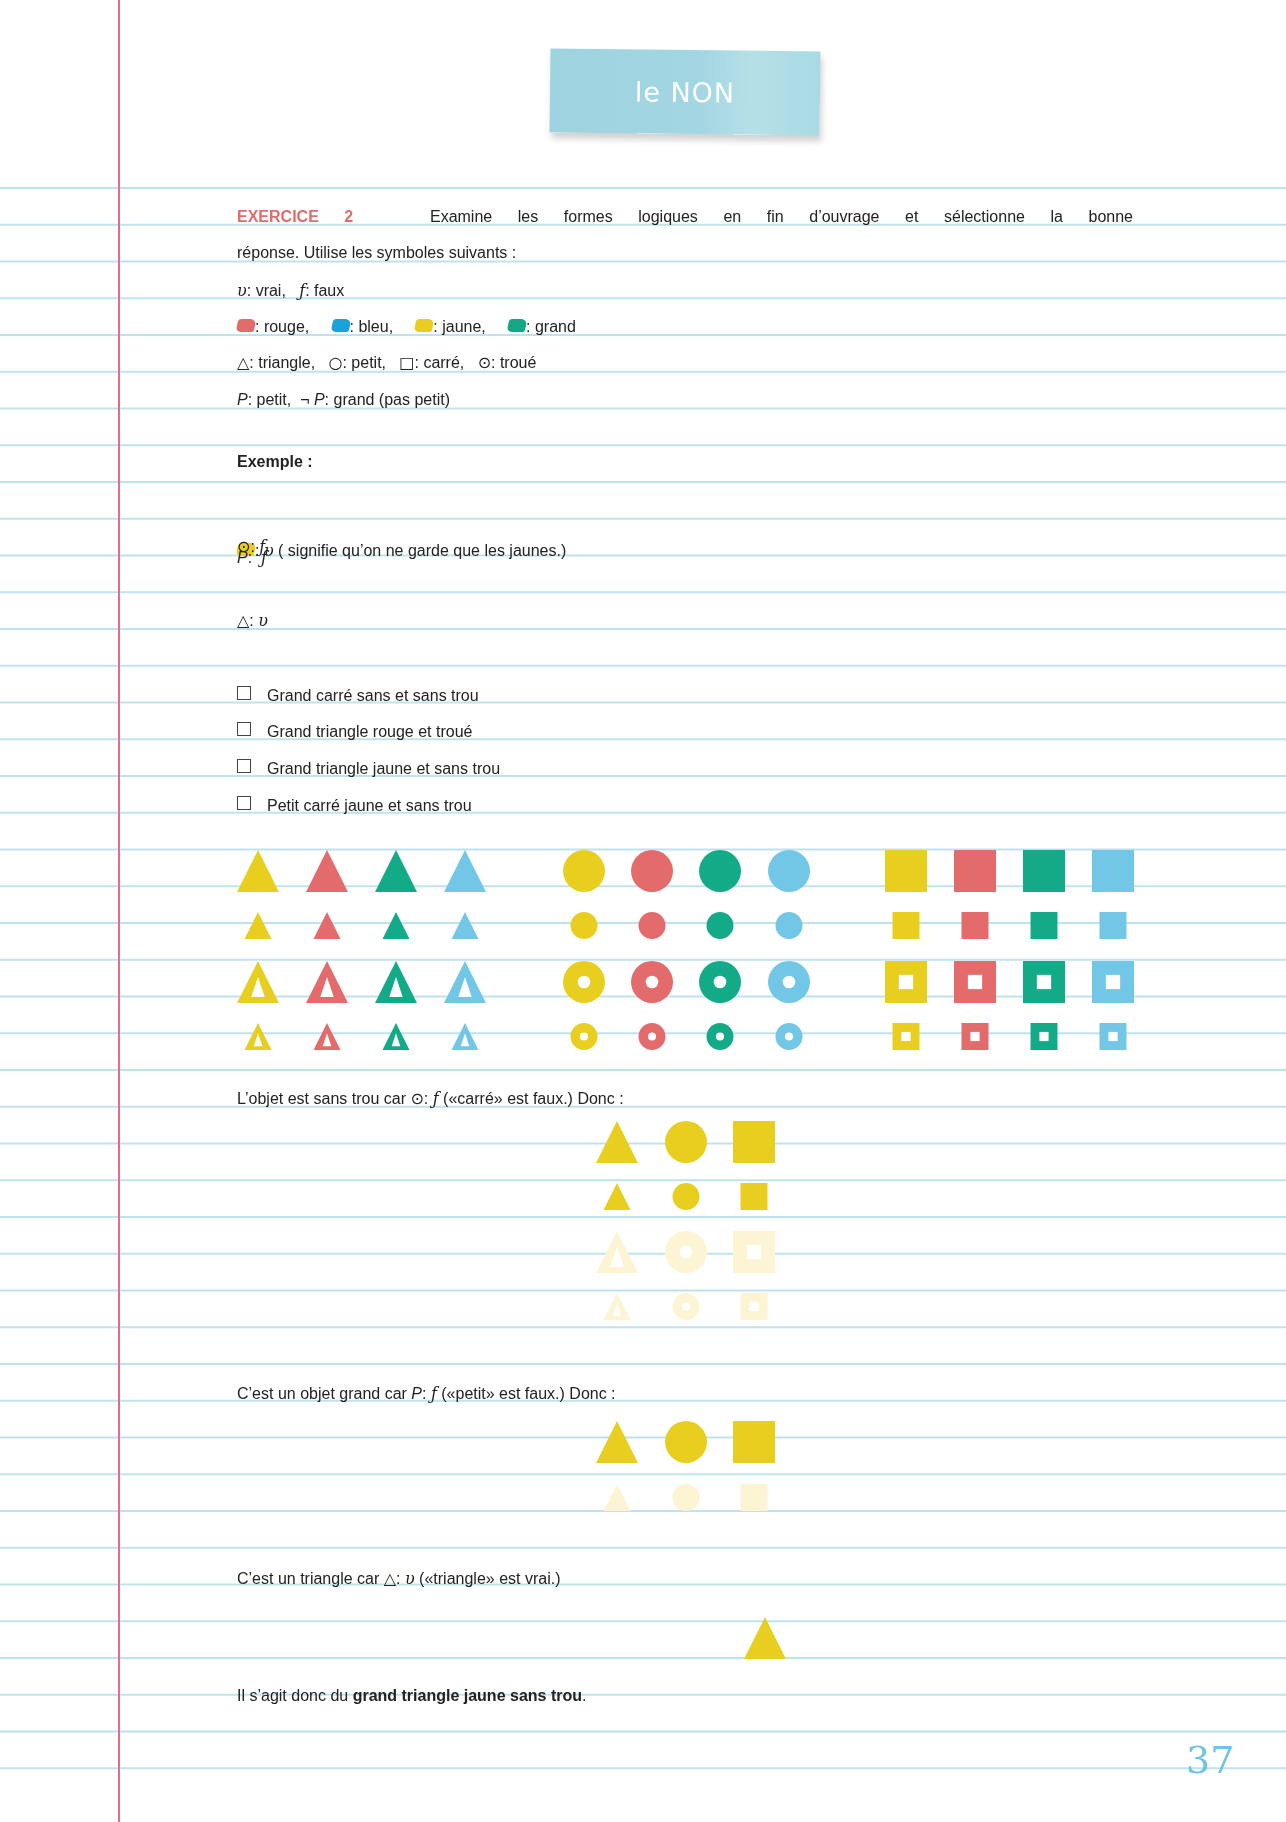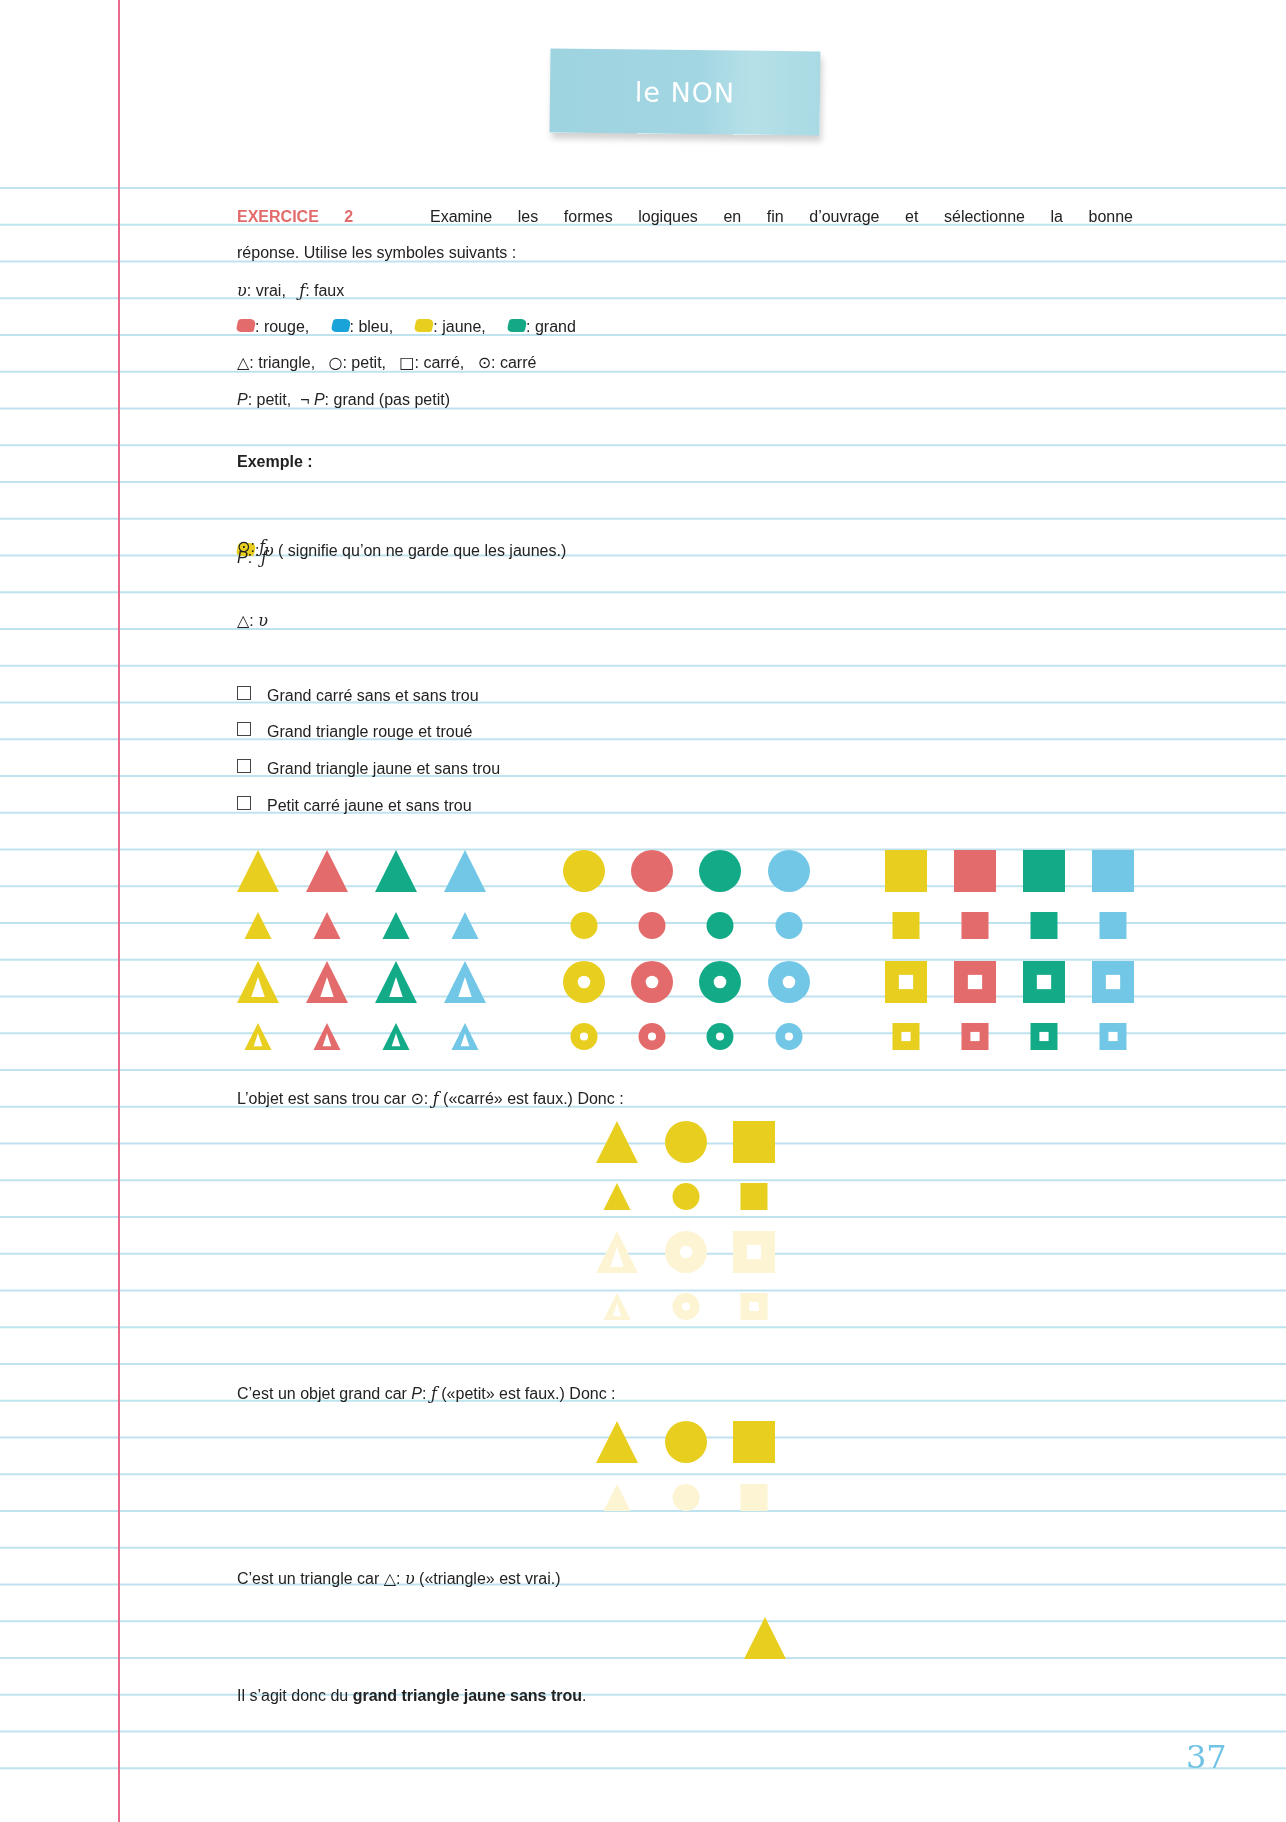--- a/index.html
+++ b/index.html
@@ -14,21 +14,21 @@
   .tab span { color:#ffffff; font-size:27px; font-family:"DejaVu Sans", sans-serif; letter-spacing:1px; }
   .line { position:absolute; left:237px; font-size:16px; line-height:26px; white-space:nowrap; color:#222; }
   .ex-label { color:#e26b6b; font-weight:bold; }
   .justify { width:896px; text-align:justify; text-align-last:justify; }
   .ital { font-family:"DejaVu Serif", serif; font-style:italic; }
   .swatch { display:inline-block; width:18px; height:13px; border-radius:3px 6px 2px 5px; vertical-align:0px; transform:skewX(-12deg); }
   .sym { display:inline-block; font-family:"DejaVu Sans", sans-serif; }
   .cb { display:inline-block; width:12px; height:12px; border:1px solid #444; margin-right:16px; vertical-align:1px; }
   .bold { font-weight:bold; }
   .shape-grid { position:absolute; }
-  .pagenum { position:absolute; left:1186px; top:1738px; color:#6fc3e4; font-size:32px; font-family:"DejaVu Serif", serif; }
+  .pagenum { position:absolute; left:1186px; top:1738px; color:#6fc3e4; font-size:38px; font-family:"DejaVu Serif", serif; }
 </style>
 </head>
 <body>
 
 <svg class="rules" width="1286" height="1822">
   <g id="rule-g" stroke="#bfe3ee" stroke-width="2">
       <line x1="0" x2="1286" y1="188" y2="188"></line>
       <line x1="0" x2="1286" y1="224.75" y2="224.75"></line>
       <line x1="0" x2="1286" y1="261.5" y2="261.5"></line>
       <line x1="0" x2="1286" y1="298.25" y2="298.25"></line>
@@ -94,21 +94,21 @@
   <span class="swatch" style="background:#e46b6b"></span><span>: rouge,</span>&nbsp;&nbsp;&nbsp;&nbsp;
   <span class="swatch" style="background:#1aa3d9"></span><span>: bleu,</span>&nbsp;&nbsp;&nbsp;&nbsp;
   <span class="swatch" style="background:#e8cf1f"></span><span>: jaune,</span>&nbsp;&nbsp;&nbsp;&nbsp;
   <span class="swatch" style="background:#14a886"></span><span>: grand</span>
 </div>
 
 <div class="line" style="top:350px;">
   <span class="sym">△</span><span>: triangle,</span>&nbsp;&nbsp;
   <span class="sym">○</span><span>: petit,</span>&nbsp;&nbsp;
   <span class="sym">□</span><span>: carré,</span>&nbsp;&nbsp;
-  <span class="sym">⊙</span><span>: carré</span>
+  <span class="sym">⊙</span><span>: troué</span>
 </div>
 
 <div class="line" style="top:387px;">
   <span class="ital" style="font-family:'Liberation Sans',sans-serif">P</span><span>: petit,</span>&nbsp;
   <span>¬</span>&nbsp;<span class="ital" style="font-family:'Liberation Sans',sans-serif">P</span><span>: grand (pas petit)</span>
 </div>
 
 <div class="line bold" style="top:449px;">Exemple :</div>
 <div class="line" style="top:497px;margin-top:41px;">
   <span class="swatch" style="background:#e8cf1f"></span>: <span class="ital">𝜐</span><span> ( signifie qu’on ne garde que les jaunes.)</span>

